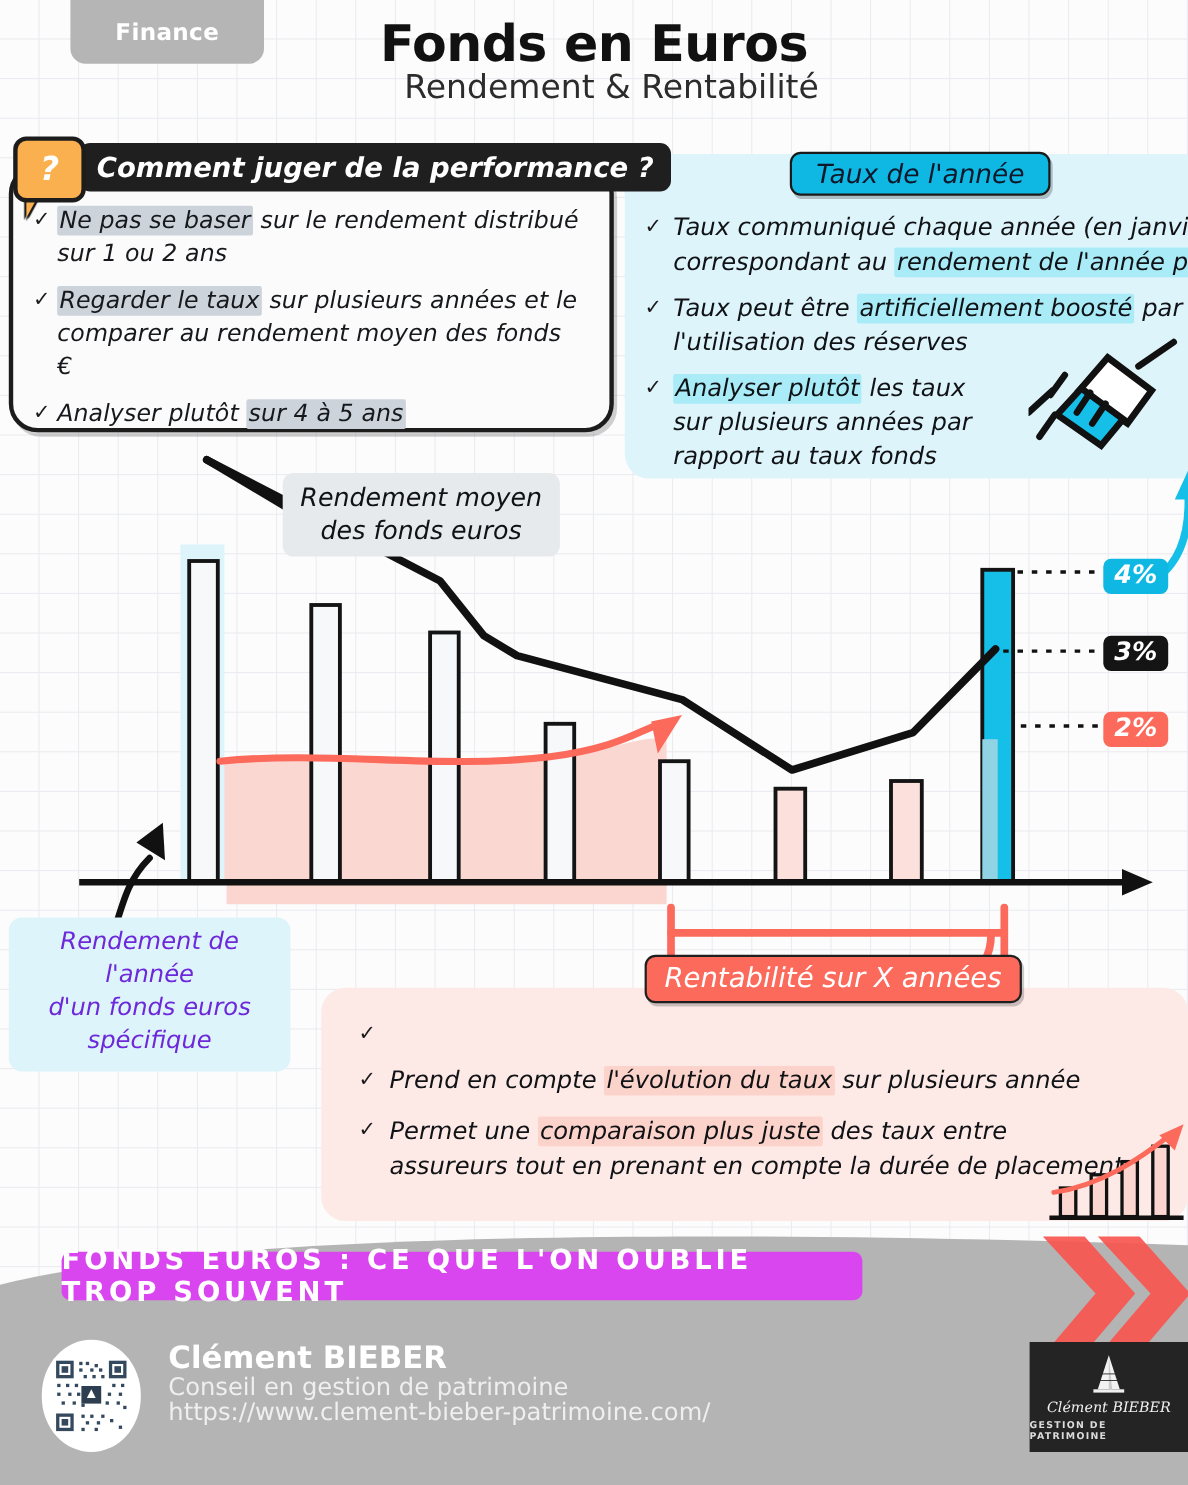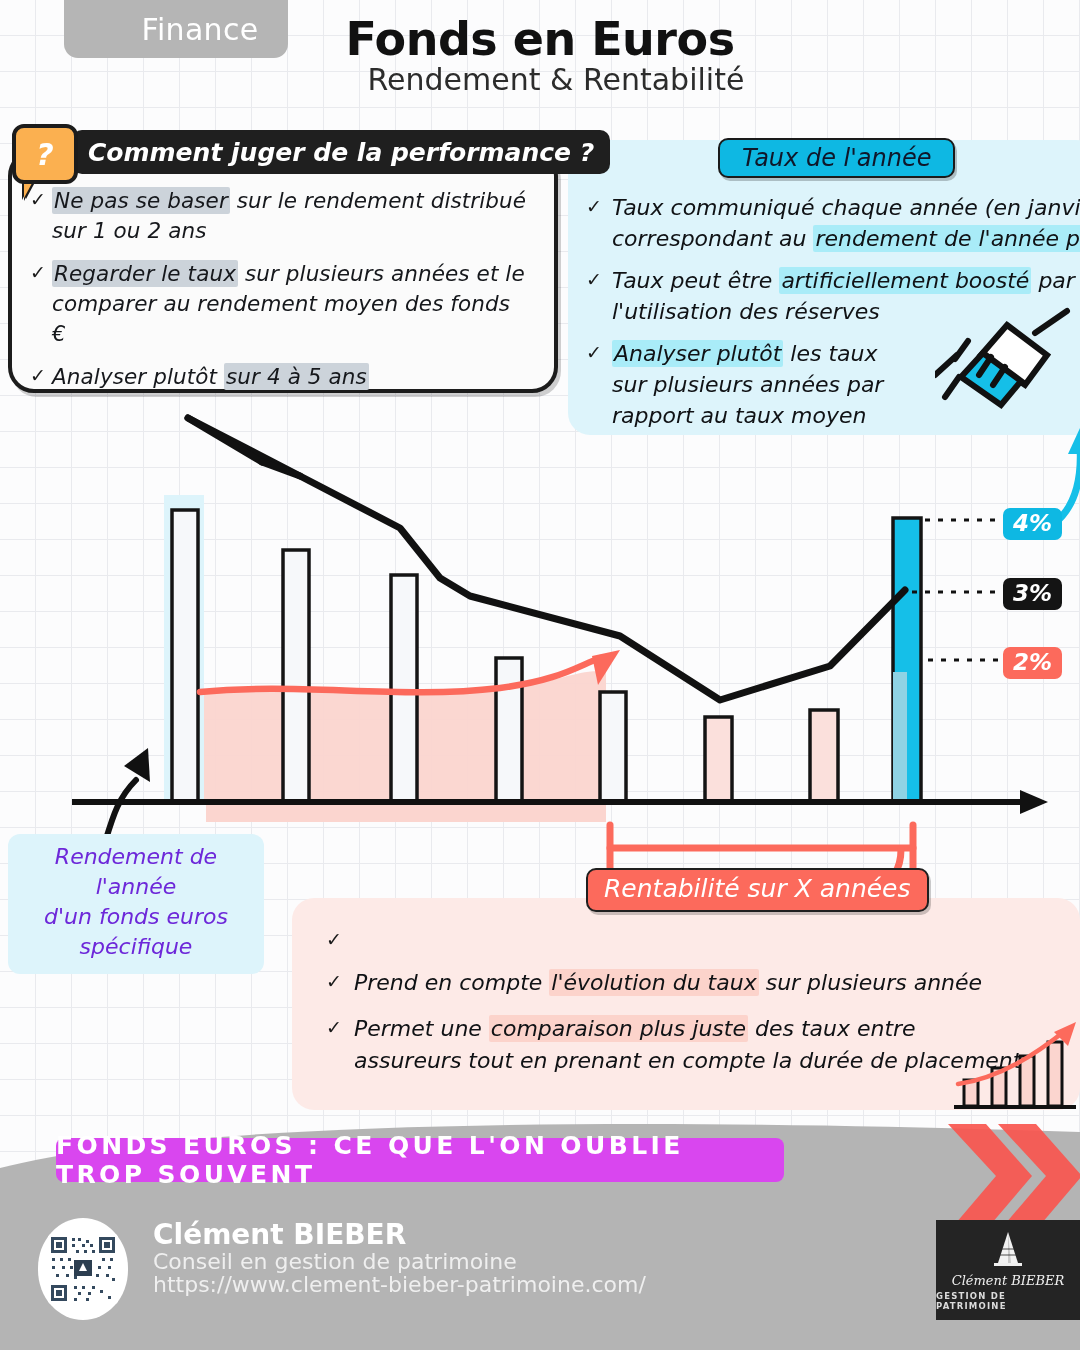--- a/index.html
+++ b/index.html
@@ -19,23 +19,23 @@
       linear-gradient(to bottom, #e9eaee 1px, transparent 1px);
     background-size:36px 36px;
     background-position:-1px -1px;
     z-index:0;
   }
 
   
   .tag-finance{
     position:absolute;left:64px;top:0px;width:176px;height:58px;
     background:#b5b5b5;border-radius:0 0 14px 14px;
-    color:#ffffff;font-weight:normal;font-size:30px;
+    color:#ffffff;font-weight:bold;font-size:21px;
     display:flex;align-items:center;justify-content:center;
-    letter-spacing:.3px;z-index:6;padding-left:48px;
+    letter-spacing:.3px;z-index:6;
   }
   .title-main{
     position:absolute;left:0;top:12px;width:1080px;text-align:center;
     font-size:46px;font-weight:bold;color:#111;letter-spacing:-.5px;z-index:5;
   }
   .title-sub{
     position:absolute;left:16px;top:62px;width:1080px;text-align:center;
     font-size:30px;color:#2c2c2c;font-weight:400;z-index:5;
   }
 
@@ -221,21 +221,21 @@
       <span>
         <div class="bbtxt"><span>Taux peut être </span><span class="hl-cyan">artificiellement boosté</span><span> par</span></div>
         <div class="bbtxt">l'utilisation des réserves</div>
       </span>
     </div>
     <div class="bbrow">
       <span class="bbcheck">✓</span>
       <span>
         <div class="bbtxt"><span class="hl-cyan">Analyser plutôt</span><span> les taux</span></div>
         <div class="bbtxt">sur plusieurs années par</div>
-        <div class="bbtxt">rapport au taux moyen</div>
+        <div class="bbtxt">rapport au taux fonds</div>
       </span>
     </div>
   </div>
 
   <svg class="syringe" viewBox="0 0 140 125">
     <g stroke="#111" stroke-width="6" fill="none" stroke-linecap="round">
       <path d="M72 20 L112 50 L90 80 L46 50 Z" fill="#ffffff"></path>
       <path d="M100 28 L132 6"></path>
       <path d="M48 48 L86 76 L66 100 L26 72 Z" fill="#15bfe8" stroke="#111"></path>
       <path d="M33 36 L20 54"></path>
@@ -290,20 +290,24 @@
     <line x1="610" y1="425" x2="610" y2="470" stroke="#fc6a5c" stroke-width="7" stroke-linecap="round"></line>
     <line x1="913" y1="425" x2="913" y2="470" stroke="#fc6a5c" stroke-width="7" stroke-linecap="round"></line>
     <line x1="610" y1="448" x2="913" y2="448" stroke="#fc6a5c" stroke-width="7" stroke-linecap="round"></line>
   </svg>
 
   <svg style="position:absolute;left:845px;top:845px;width:70px;height:60px;z-index:6;" viewBox="0 0 70 60">
     <path d="M56 4 C 56 26, 46 38, 30 44" stroke="#fc6a5c" stroke-width="7" fill="none" stroke-linecap="round"></path>
     <path d="M12 48 L36 30 L36 52 Z" fill="#fc6a5c"></path>
   </svg>
 
+  <div class="callout-grey">
+    <div>Rendement moyen</div>
+    <div>des fonds euros</div>
+  </div>
 
   <div class="callout-blue">
     <div>Rendement de l'année</div>
     <div>d'un fonds euros</div>
     <div>spécifique</div>
   </div>
 
   <div class="pct pct4">4%</div>
   <div class="pct pct3">3%</div>
   <div class="pct pct2">2%</div>

